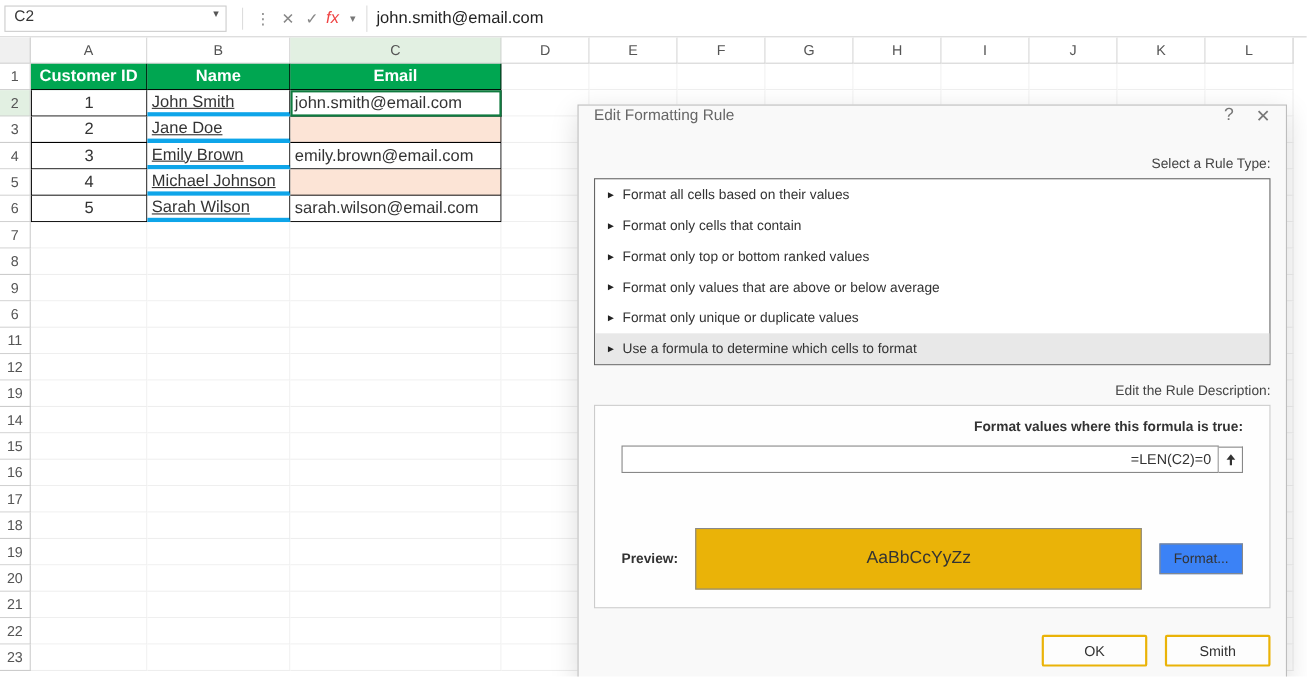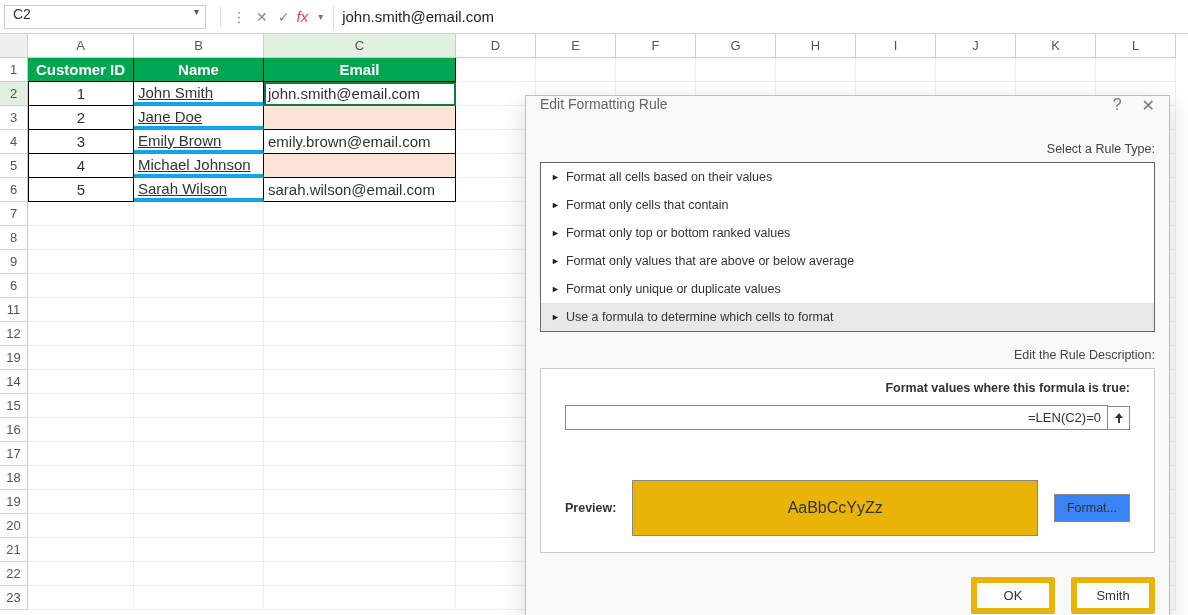--- a/index.html
+++ b/index.html
@@ -248,23 +248,23 @@
     font-size: 12.5px;
     cursor: pointer;
   }
   .dlg-buttons {
     display: flex;
     justify-content: flex-end;
     gap: 16px;
     padding: 10px 14px;
   }
   .dlg-btn {
-    border: 6px solid #eab308;
+    border: 2px solid #eab308;
     padding: 5px 0;
-    width: 84px;
+    width: 96px;
     text-align: center;
     background: #fdfdfd;
     font-size: 13px;
     cursor: pointer;
     border-radius: 2px;
   }
 </style>
 </head>
 <body>
 

